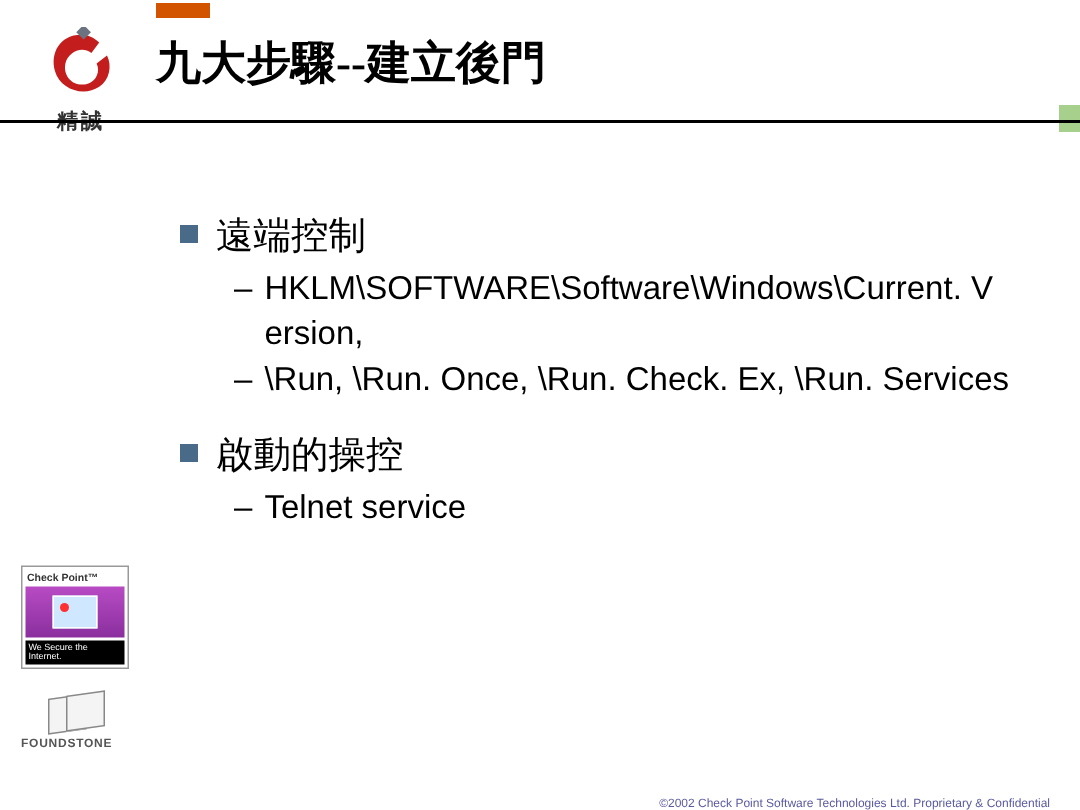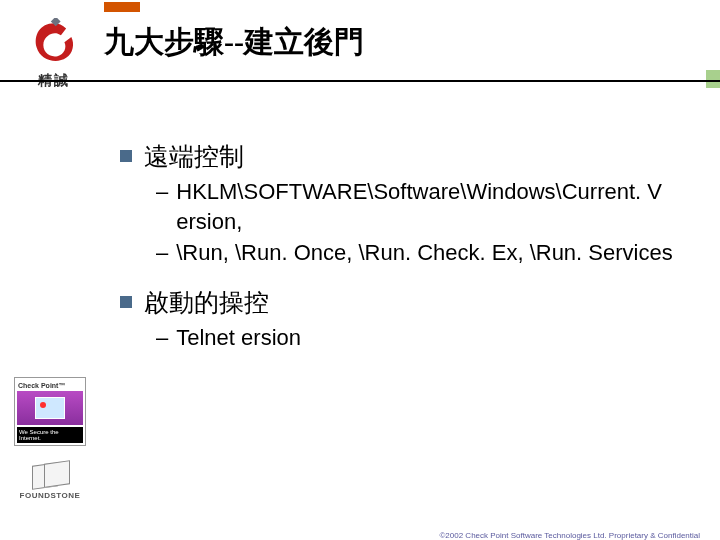--- a/index.html
+++ b/index.html
@@ -149,21 +149,21 @@
   }
   .cp-screen::after{
     content:""; position:absolute; width:6px;height:6px;background:#ff3030;
     border-radius:50%; top:4px; left:4px;
   }
   .cp-bot {
     background:#000; color:#fff; font-size:6px; padding:2px; text-align:left;
   }
   .fs-logo {
     width: 72px;
-    text-align:center;
+    text-align:left;
   }
   .fs-books {
     width: 40px; height: 28px; margin: 0 auto 3px; position:relative;
   }
   .fs-books::before, .fs-books::after {
     content:""; position:absolute; width:24px; height:22px; border:1px solid #888;
     background:#f4f4f4;
   }
   .fs-books::before { left:2px; top:4px; transform:skewY(-8deg);}
   .fs-books::after  { left:14px; top:2px; transform:skewY(-8deg);}
@@ -220,21 +220,21 @@
     </div>
 
     <div class="bullet-block">
       <div class="bullet-head">
         <div class="square-bullet"></div>
         <div class="bullet-title">啟動的操控</div>
       </div>
       <div class="sub-list">
         <div class="sub-item">
           <span class="dash">–</span>
-          <span class="sub-text">Telnet ersion</span>
+          <span class="sub-text">Telnet service</span>
         </div>
       </div>
     </div>
 
   </div>
 
   <div class="side-logos">
     <div class="cp-logo">
       <div class="cp-top">
         <span>Check Point</span><span>™</span>

